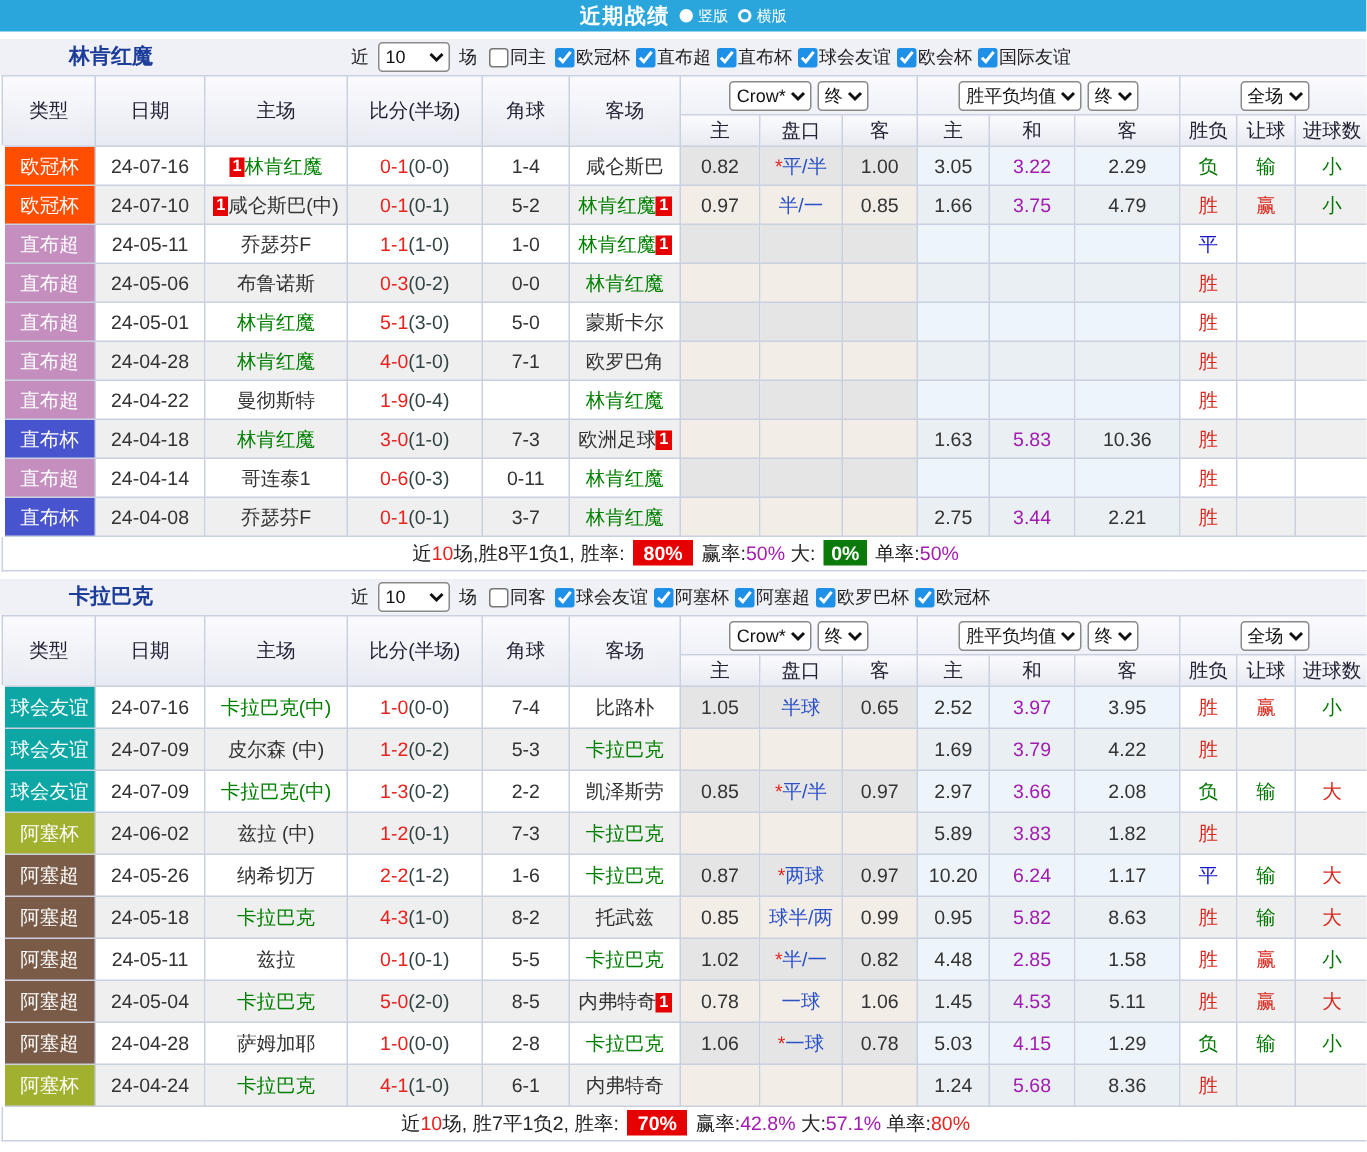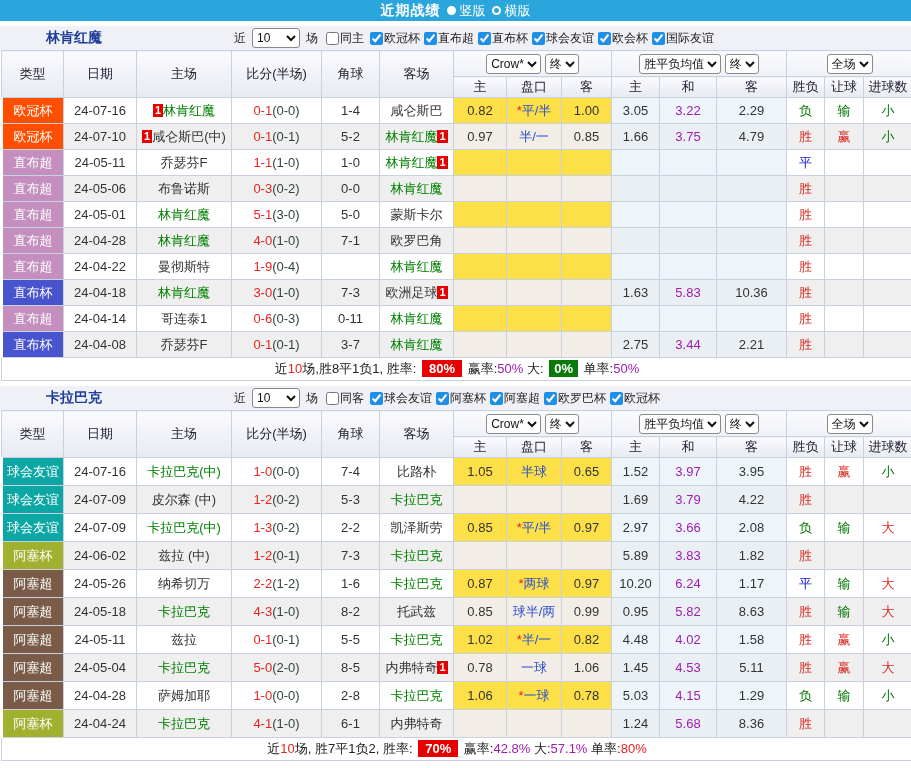--- a/index.html
+++ b/index.html
@@ -7,21 +7,21 @@
     margin: 0; width: 911px; height: 768px; overflow: hidden;
     background: #fff;
     font-family: "Liberation Sans", "DejaVu Sans", sans-serif;
   }
   
   .topbar {
     height: 21px; background: #2BA6DC; color: #fff;
     display: flex; align-items: center; justify-content: center; gap: 6px;
   }
   .tb-title { font-weight: bold; font-size: 14px; letter-spacing: 1px; }
-  .tb-lab { display: flex; align-items: center; gap: 4px; font-size: 13px; cursor: pointer; }
+  .tb-lab { display: flex; align-items: center; gap: 4px; font-size: 10px; cursor: pointer; }
   .radio { display: inline-block; width: 9px; height: 9px; border: 2px solid #fff; border-radius: 50%; background: transparent; }
   .radio.sel { background: #fff; }
   
   .band {
     height: 24px; background: #F0F0F7; display: flex; align-items: center; margin-top: 5px;
   }
   .band .team { width: 232px; padding-left: 46px; font-weight: bold; font-size: 14px; color: #1C3D9A; }
   .controls { display: flex; align-items: center; gap: 2px; font-size: 12px; color: #222; }
   .controls .lbl { padding: 0 2px; }
   select { font-size: 12px; height: 20px; border: 1px solid #8A8A8A; border-radius: 3px; background: #fff; color: #111; }
@@ -32,21 +32,21 @@
   table { border-collapse: collapse; table-layout: fixed; width: 911px; }
   th, td { border: 1px solid #C9D0E0; text-align: center; overflow: hidden; white-space: nowrap; padding: 0; }
   thead th { background: linear-gradient(#FBFBFE, #E8EAF2); font-weight: normal; font-size: 13px; color: #223; }
   tr.hdr-top th { height: 26px; }
   tr.hdr-bot th { height: 21px; }
   .sel-cell { background: linear-gradient(#FBFBFE, #EFF1F7); }
   tbody td { height: 26px; font-size: 13px; color: #333; }
   .t2 tbody td { height: 28px; }
   .td-lg { color: #fff; font-size: 13px; border-left: 3px solid #fff; }
   tr.alt td { background: #EFEFEF; }
-  .td-od { background: #fde047; }
+  .td-od { background: #e5e5e5; }
   tr.alt .td-od { background: #F2EDE7; }
   .td-av { background: #EDF5FB; margin-left: 25px; }
   tr.alt .td-av { background: #E9EFF3; }
   .g { color: #008000; }
   .badge { display: inline-block; background: #E60000; color: #fff; font-size: 11px; line-height: 13px; padding: 0 2px; font-weight: bold; vertical-align: 1px; }
   .ft { color: #E6231E; }
   .ht { color: #344; }
   .hcap { color: #2A50C8; }
   .star { color: #E6231E; }
   .mid { color: #a21caf; }
@@ -433,21 +433,21 @@
         <tr>
           <td class="td-lg" style="background: rgb(12, 166, 164);">球会友谊</td>
           <td>24-07-16</td>
           <td><span class="g">卡拉巴克(中)</span></td>
           <td><span class="ft">1-0</span><span class="ht">(0-0)</span></td>
           <td>7-4</td>
           <td><span>比路朴</span></td>
           <td class="td-od">1.05</td>
           <td class="td-od"><span class="hcap">半球</span></td>
           <td class="td-od">0.65</td>
-          <td class="td-av">1.52</td>
+          <td class="td-av">2.52</td>
           <td class="td-av mid">3.97</td>
           <td class="td-av">3.95</td>
           <td class="rs-red">胜</td>
           <td class="rs-red">赢</td>
           <td class="rs-green">小</td>
         </tr>
         <tr class="alt">
           <td class="td-lg" style="background: rgb(12, 166, 164);">球会友谊</td>
           <td>24-07-09</td>
           <td><span>皮尔森 (中)</span></td>
@@ -536,21 +536,21 @@
           <td class="td-lg" style="background: rgb(122, 91, 71);">阿塞超</td>
           <td>24-05-11</td>
           <td><span>兹拉</span></td>
           <td><span class="ft">0-1</span><span class="ht">(0-1)</span></td>
           <td>5-5</td>
           <td><span class="g">卡拉巴克</span></td>
           <td class="td-od">1.02</td>
           <td class="td-od"><span class="star">*</span><span class="hcap">半/一</span></td>
           <td class="td-od">0.82</td>
           <td class="td-av">4.48</td>
-          <td class="td-av mid">4.02</td>
+          <td class="td-av mid">2.85</td>
           <td class="td-av">1.58</td>
           <td class="rs-red">胜</td>
           <td class="rs-red">赢</td>
           <td class="rs-green">小</td>
         </tr>
         <tr class="alt">
           <td class="td-lg" style="background: rgb(122, 91, 71);">阿塞超</td>
           <td>24-05-04</td>
           <td><span class="g">卡拉巴克</span></td>
           <td><span class="ft">5-0</span><span class="ht">(2-0)</span></td>

